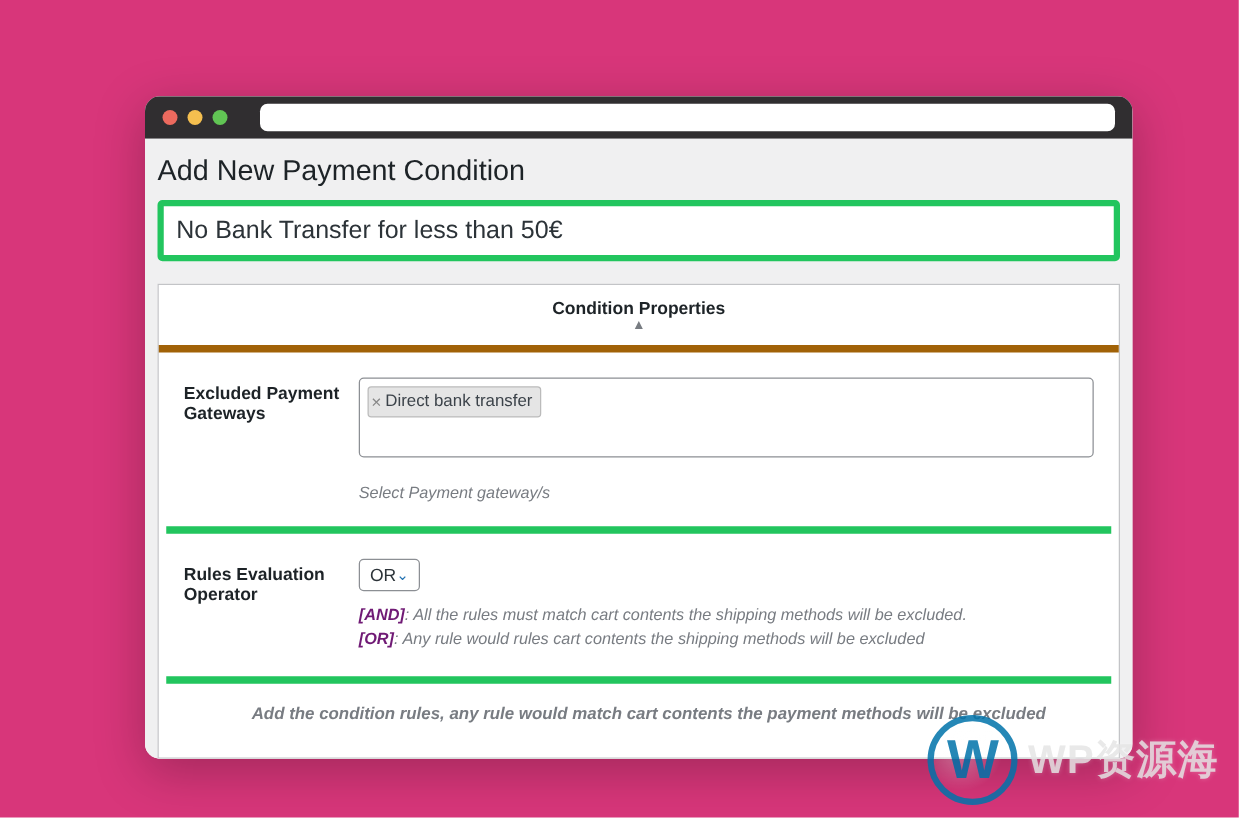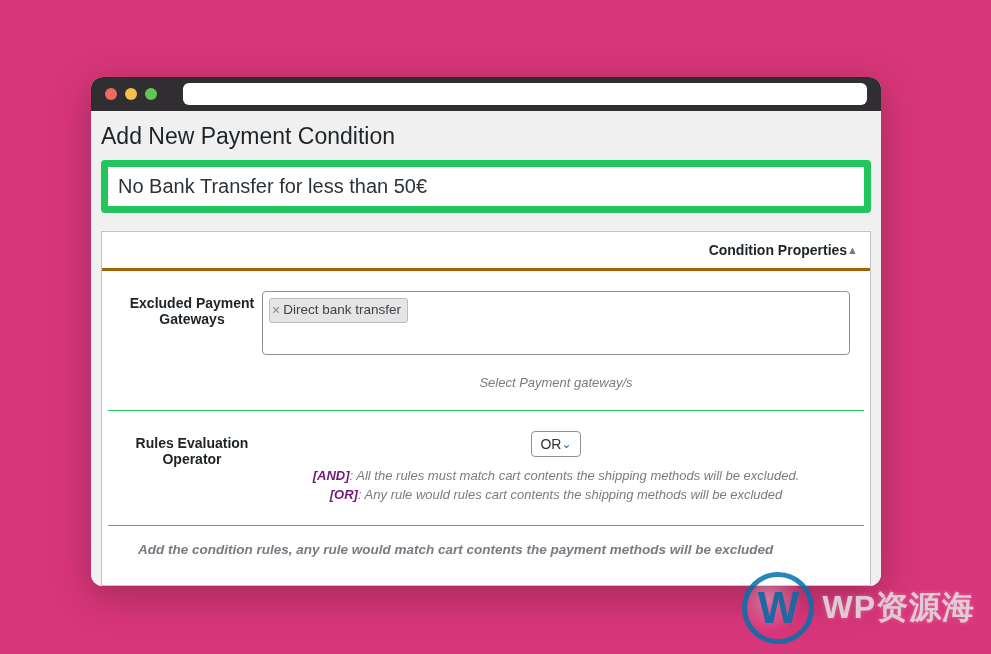--- a/index.html
+++ b/index.html
@@ -6,21 +6,21 @@
 body {
   background: #d8367a;
   font-family: -apple-system, BlinkMacSystemFont, "Segoe UI", Helvetica, Arial, sans-serif;
   width: 991px;
   height: 654px;
   overflow: hidden;
   position: relative;
 }
 .window {
   position: absolute;
-  left: 91px;
+  left: 116px;
   top: 77px;
   width: 790px;
   background: #fff;
   border-radius: 12px;
   overflow: hidden;
   box-shadow: 0 10px 40px rgba(0,0,0,0.25);
 }
 .titlebar {
   background: #302e30;
   height: 34px;
@@ -54,53 +54,53 @@
   color: #1d2327;
   padding: 12px 10px 10px 10px;
 }
 .title-input-wrap {
   padding: 0 10px 18px 10px;
 }
 .title-input {
   width: 100%;
   font-size: 20px;
   padding: 8px 10px;
-  border: 7px solid #22c55e;
+  border: 5px solid #22c55e;
   border-radius: 4px;
   background: #fff;
   color: #2c3338;
   outline: none;
 }
 .panel {
   margin: 0 10px 0 10px;
   background: #fff;
   border: 1px solid #c3c4c7;
 }
 .panel-header {
   display: flex;
   justify-content: flex-end;
   align-items: center;
   padding: 10px 12px;
-  border-bottom: 3px solid #a16207;
+  border-bottom: 6px solid #a16207;
+  flex-direction: column;
 }
 .panel-title {
   font-size: 14px;
   font-weight: 600;
   color: #1d2327;
 }
 .panel-arrow {
   color: #787c82;
   font-size: 11px;
 }
 .field-row {
   display: flex;
   padding: 20px 14px 20px 14px;
-  border-bottom: 1px solid #22c55e;
+  border-bottom: 6px solid #22c55e;
   margin: 0 6px;
-  text-align: center;
 }
 .field-row:last-of-type { border-bottom: none; }
 .field-label {
   width: 140px;
   flex-shrink: 0;
   font-size: 14px;
   font-weight: 600;
   color: #1d2327;
   padding-top: 4px;
 }
@@ -160,20 +160,21 @@
   margin-top: 10px;
   line-height: 1.45;
 }
 .op-desc b { font-weight: 700; color: #701a75; }
 .bottom-note {
   padding: 16px 20px 28px 36px;
   font-size: 13.5px;
   font-style: italic;
   color: #787c82;
   font-weight: 600;
+  text-align: center;
 }
 .watermark {
   position: absolute;
   right: 16px;
   bottom: 10px;
   display: flex;
   align-items: center;
   gap: 8px;
   opacity: 0.85;
 }

